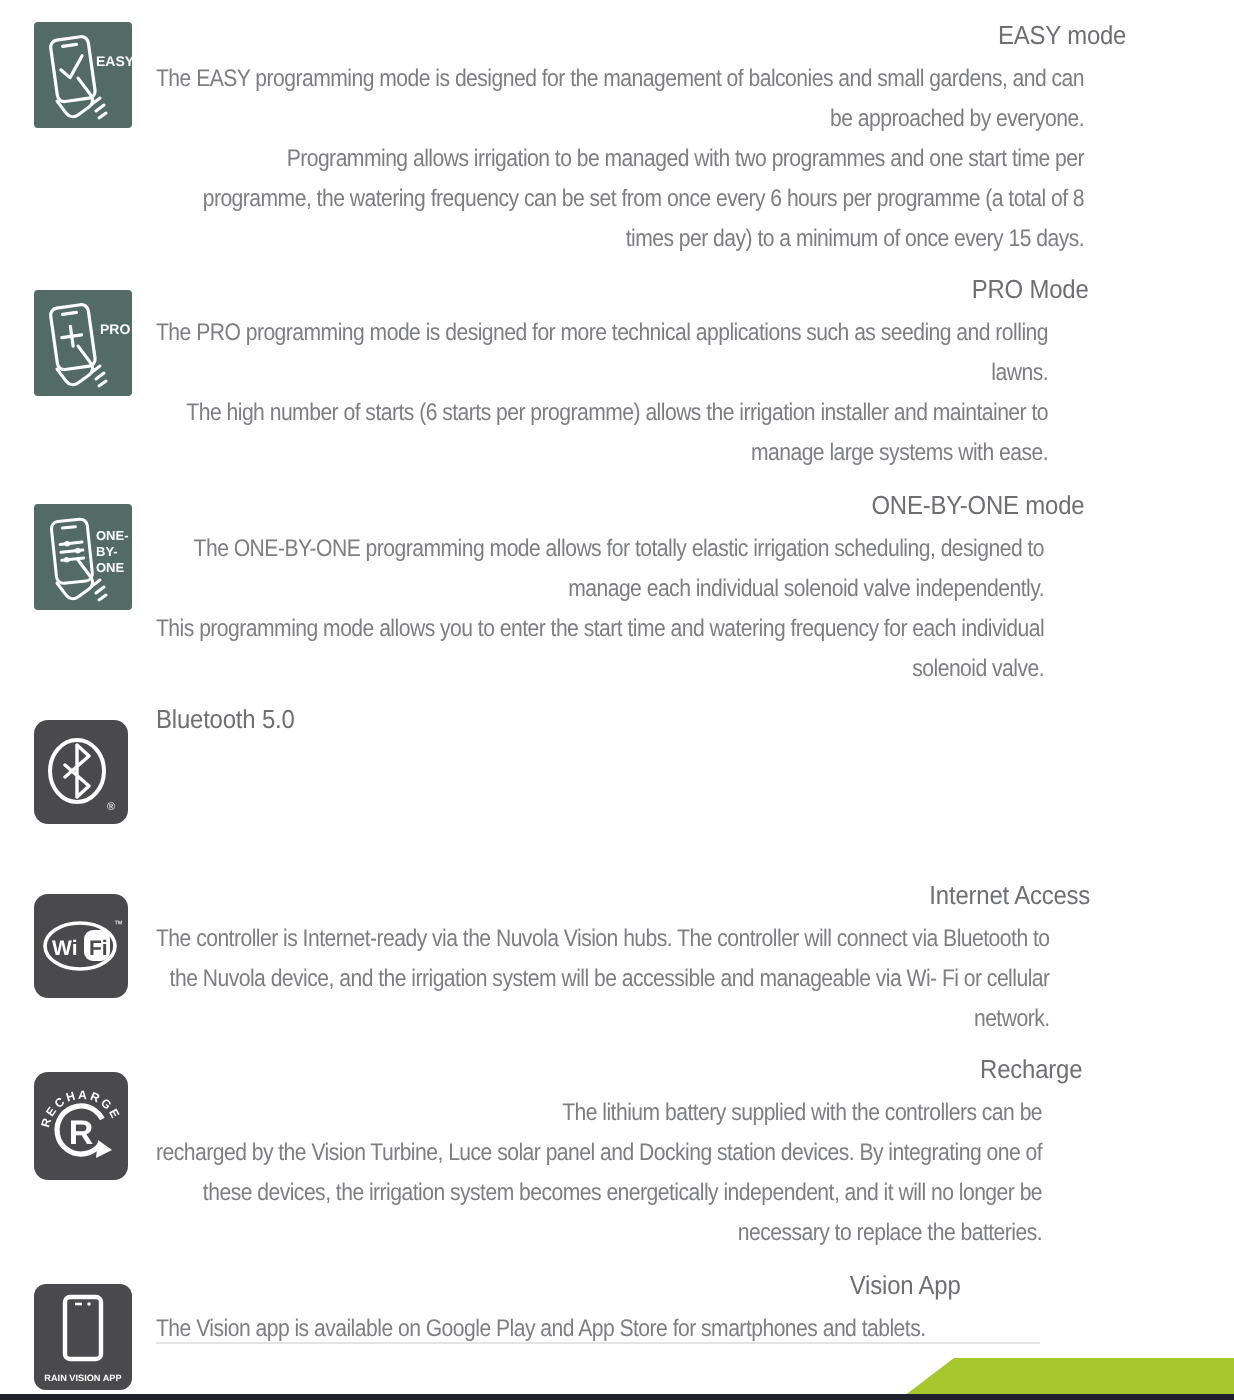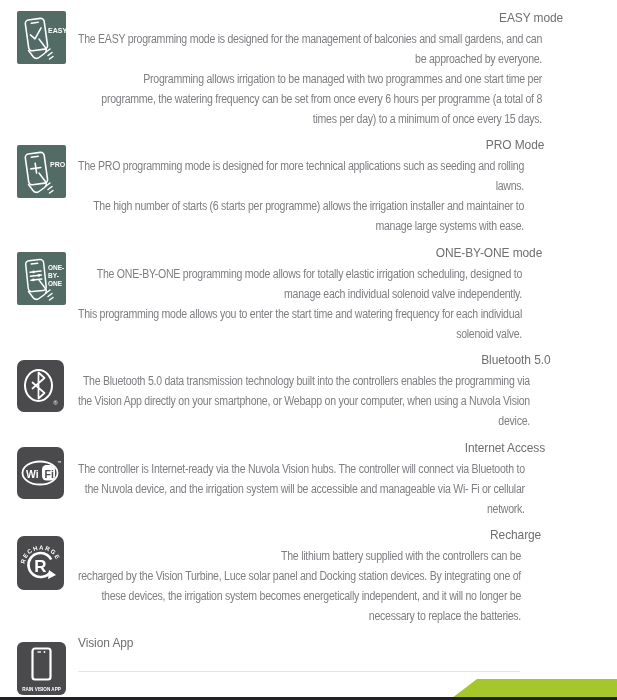--- a/index.html
+++ b/index.html
@@ -139,25 +139,20 @@
   <div class="icon-box" style="top:10px">
     <svg width="47" height="52" viewBox="0 0 47 52">
       <rect width="47" height="52" rx="7" fill="#4a4a4c"></rect>
       <ellipse cx="21.5" cy="25.5" rx="13.5" ry="15.5" stroke="#ffffff" stroke-width="2" fill="none"></ellipse>
       <path d="M21.5 12.5 L21.5 38.5 M21.5 12.5 L27.5 18 L15.5 28.5 M15.5 22.5 L27.5 33 L21.5 38.5" stroke="#ffffff" stroke-width="1.7" fill="none" stroke-linejoin="round" stroke-linecap="round"></path>
       <text x="36.5" y="45" font-size="5.5" fill="#ffffff">®</text>
     </svg>
   </div>
   <div class="textcol">
     <div class="title">Bluetooth 5.0</div>
-    <div>
-        <div class="line">The Bluetooth 5.0 data transmission technology built into the controllers enables the programming via</div>
-        <div class="line">the Vision App directly on your smartphone, or Webapp on your computer, when using a Nuvola Vision</div>
-        <div class="line">device.</div>
-      </div>
   </div>
 </div>
 
 <div class="section" style="top:438px">
   <div class="icon-box" style="top:9px">
     <svg width="47" height="52" viewBox="0 0 47 52">
       <rect width="47" height="52" rx="7" fill="#4a4a4c"></rect>
       <ellipse cx="23" cy="26" rx="17.5" ry="11.5" stroke="#ffffff" stroke-width="1.8" fill="none"></ellipse>
       <text x="9" y="30.5" font-size="10.5" font-weight="bold" fill="#ffffff">Wi</text>
       <rect x="25" y="18" width="13" height="15.5" rx="4.5" fill="#ffffff"></rect>
@@ -206,18 +201,21 @@
     <svg width="49" height="53" viewBox="0 0 49 53">
       <rect width="49" height="53" rx="6" fill="#4a4a4c"></rect>
       <rect x="15.5" y="6.5" width="18" height="31" rx="2.5" stroke="#ffffff" stroke-width="2.2" fill="none"></rect>
       <line x1="20.5" y1="10" x2="24" y2="10" stroke="#ffffff" stroke-width="1.3"></line>
       <circle cx="27.5" cy="10" r="0.9" fill="#ffffff"></circle>
       <text x="24.5" y="48.5" font-size="4.6" font-weight="bold" fill="#ffffff" text-anchor="middle">RAIN VISION APP</text>
     </svg>
   </div>
   <div class="textcol">
     <div class="title">Vision App</div>
+    <div>
+        <div class="line">The Vision app is available on Google Play and App Store for smartphones and tablets.</div>
+      </div>
   </div>
 </div>
 
 <div class="hairline"></div>
 <div class="green-flag" style="background: rgb(165, 199, 44);"></div>
 <div class="bottom-bar" style="background: rgb(32, 33, 43);"></div>
 
 </body></html>

